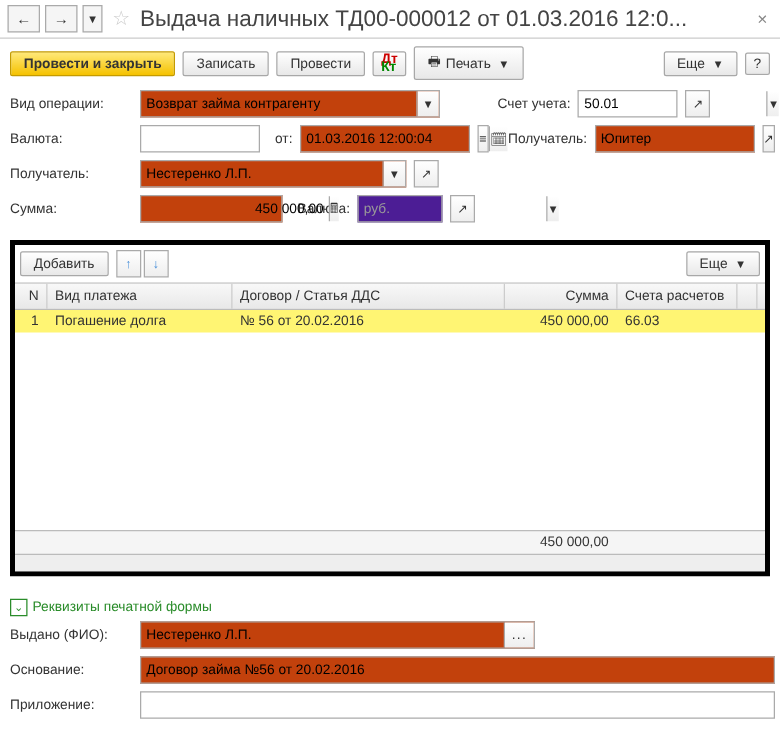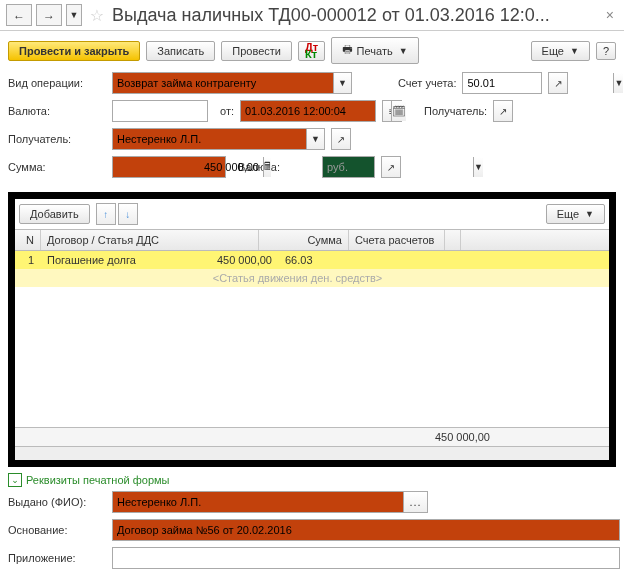--- a/index.html
+++ b/index.html
@@ -128,22 +128,22 @@
     height: 22px;
     border: 1px solid #aaa;
     display: flex;
     align-items: center;
     justify-content: center;
     background: linear-gradient(#fff,#eee);
     cursor: pointer;
     font-size: 10px;
   }
   .grid {
-    margin: 4px 8px 0 8px;
-    border: 7px solid #000000;
+    margin: 4px 8px 12px 8px;
+    border: 4px solid #000000;
   }
   .grid-toolbar {
     display: flex;
     align-items: center;
     gap: 6px;
     padding: 4px;
     border-bottom: 1px solid #bbb;
   }
   .arrows { display: flex; gap: 2px; }
   .grid-header {
@@ -288,40 +288,44 @@
       <input class="field-input" value="" style="">
     </div>
     <div class="lbl sm" style="margin-left:6px;">от:</div>
     <div class="field hl" style="width:136px;">
       <input class="field-input" value="01.03.2016 12:00:04" style="">
       <div class="field-btn cal-icon">🗓</div>
     </div>
     <div class="ext-btn">≡</div>
     <div style="width:10px;"></div>
     <div class="lbl sm">Получатель:</div>
+    <div class="field hl" style="width:128px;">
+      <input class="field-input" value="Юпитер" style="">
+
+    </div>
     <div class="ext-btn">↗</div>
   </div>
 
   <div class="row">
     <div class="lbl">Получатель:</div>
     <div class="field hl" style="width:213px;">
       <input class="field-input" value="Нестеренко Л.П." style="">
       <div class="field-btn">▼</div>
     </div>
     <div class="ext-btn">↗</div>
   </div>
 
   <div class="row">
     <div class="lbl">Сумма:</div>
     <div class="field hl" style="width:114px;">
       <input class="field-input right" value="450 000,00" style="">
       <div class="field-btn cal-icon">🖩</div>
     </div>
     <div class="lbl sm" style="margin-left:6px;">Валюта:</div>
-    <div class="field" style="width:53px;background:#14532d;margin-left:36px;">
+    <div class="field" style="width:68px;background:#4c1d95;">
       <input class="field-input" style="color: rgb(153, 153, 153);" value="руб.">
       <div class="field-btn">▼</div>
     </div>
     <div class="ext-btn">↗</div>
   </div>
 </div>
 
 <div class="grid">
   <div class="grid-toolbar">
     <div class="btn">Добавить</div>
@@ -330,38 +334,33 @@
       <div class="ext-btn" style="color:#4a90d9;">↓</div>
     </div>
     <div class="spacer"></div>
     <div class="btn">
       <span>Еще</span>
       <span class="dd-arrow">▼</span>
     </div>
   </div>
   <div class="grid-header">
     <div class="gh col-n">N</div>
+    <div class="gh col-type">Вид платежа</div>
     <div class="gh col-dog">Договор / Статья ДДС</div>
     <div class="gh col-sum">Сумма</div>
     <div class="gh col-acct">Счета расчетов</div>
     <div class="gh col-scroll"></div>
   </div>
   <div class="grid-body">
     <div class="grid-row">
       <div class="gc col-n">1</div>
       <div class="gc col-type">Погашение долга</div>
+      <div class="gc col-dog">№ 56 от 20.02.2016</div>
       <div class="gc col-sum">450 000,00</div>
       <div class="gc col-acct">66.03</div>
-    </div>
-    <div class="placeholder-row">
-      <div class="gc col-n"></div>
-      <div class="gc col-type"></div>
-      <div class="gc col-dog" style="text-align:center;">&lt;Статья движения ден. средств&gt;</div>
-      <div class="gc col-sum"></div>
-      <div class="gc col-acct"></div>
     </div>
   </div>
   <div class="grid-footer">
     <div class="gc col-n"></div>
     <div class="gc col-type"></div>
     <div class="gc col-dog"></div>
     <div class="gc col-sum">450 000,00</div>
     <div class="gc col-acct"></div>
     <div class="gc col-scroll"></div>
   </div>

